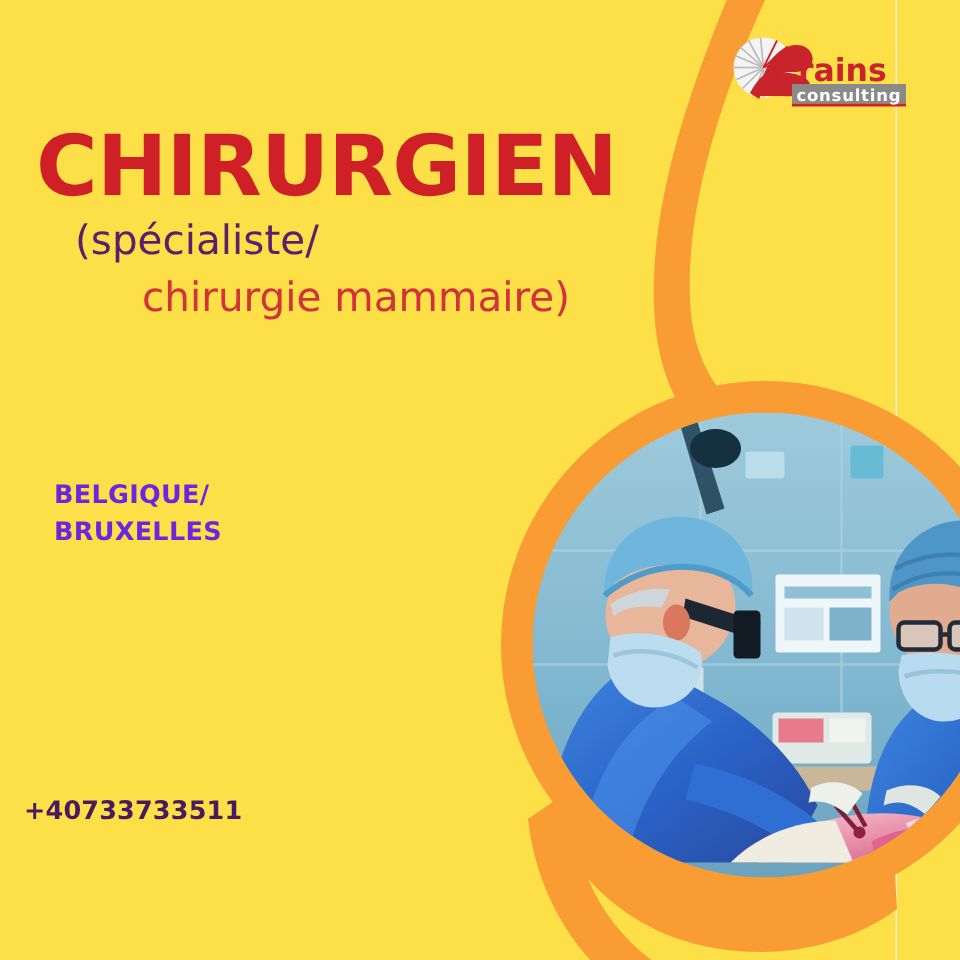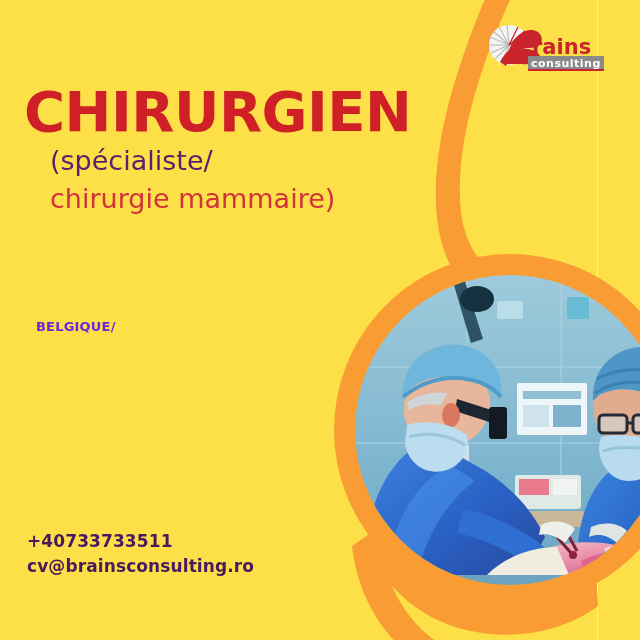--- a/index.html
+++ b/index.html
@@ -73,44 +73,43 @@
     position: absolute;
     left: 50px;
     top: 142px;
     width: 330px;
     font-size: 27px;
     font-weight: 400;
     line-height: 1.42;
     color: #5b1f6b;
   }
   .subtitle .ln { display: block; white-space: nowrap; }
-  .subtitle .ln.accent { color: #d2323a; }
+  .subtitle .ln.accent { color: #d2323a; text-align: right; }
 
   .location {
     position: absolute;
     left: 36px;
     top: 318px;
-    font-size: 13px;
+    font-size: 17px;
     font-weight: 800;
     line-height: 1.45;
     letter-spacing: 0.2px;
     color: #6b27e0;
   }
   .location .ln { display: block; }
 
   .contact {
     position: absolute;
     left: 16px;
     top: 529px;
     font-size: 17px;
     font-weight: 700;
     line-height: 1.45;
     letter-spacing: 0.1px;
     color: #4a1a5e;
-    margin-left: 11px;
   }
   .contact .ln { display: block; }
 </style>
 </head>
 <body>
 
 <div id="poster">
 
   <div class="hairline"></div>
 
@@ -283,20 +282,20 @@
 
   <h1 class="headline">CHIRURGIEN</h1>
 
   <div class="subtitle">
     <span class="ln">(spécialiste/</span>
     <span class="ln accent">chirurgie mammaire)</span>
   </div>
 
   <div class="location">
     <span class="ln">BELGIQUE/</span>
+    <span class="ln">BRUXELLES</span>
   </div>
 
   <div class="contact">
     <span class="ln">+40733733511</span>
-    <span class="ln">cv@brainsconsulting.ro</span>
   </div>
 
 </div>
 
 </body></html>

